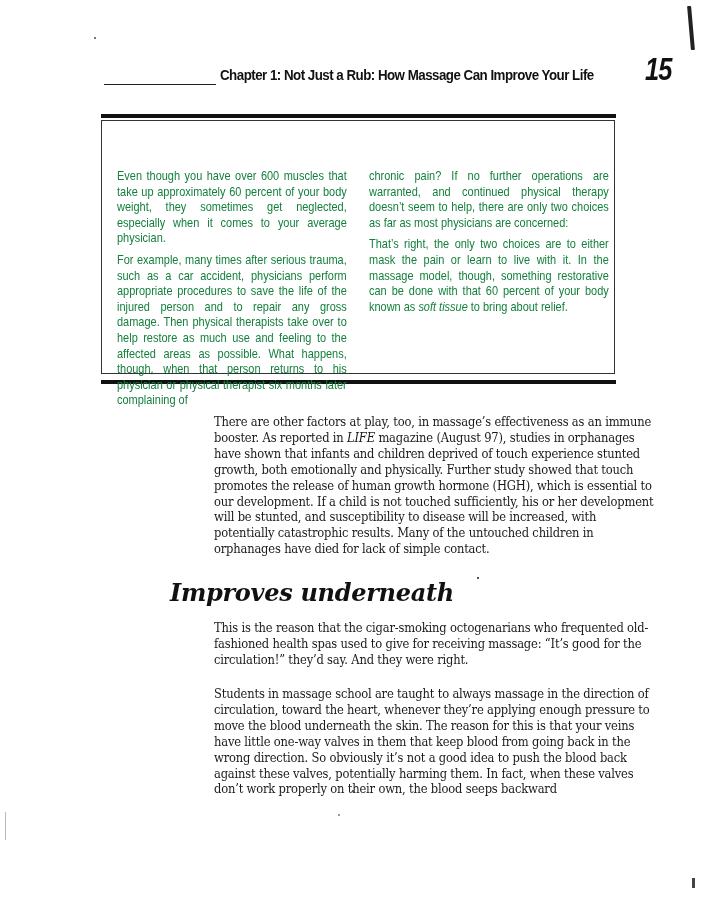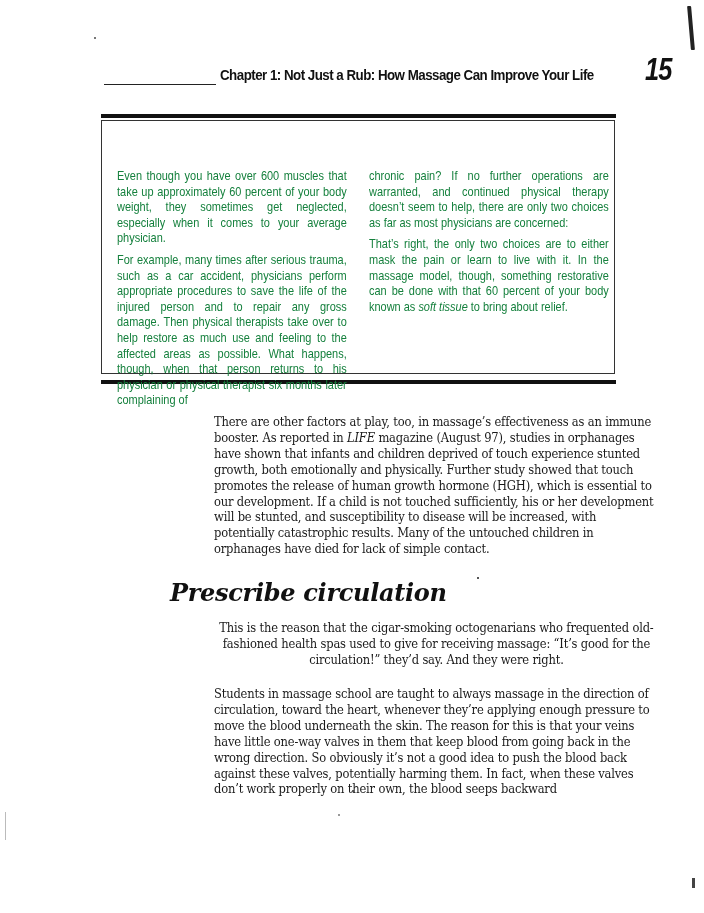--- a/index.html
+++ b/index.html
@@ -209,21 +209,21 @@
       position: absolute;
       left: 170px;
       top: 578px;
       font-family: "DejaVu Serif", serif;
       font-weight: bold;
       font-style: italic;
       font-size: 24px;
       letter-spacing: -0.3px;
       color: #111;
     }
-    .para-2 { top: 620px; text-align: center; }
+    .para-2 { top: 620px; }
     .para-3 { top: 686px; }
   </style>
 </head>
 <body>
 
 <div class="scan-mark-top"></div>
 <div class="scan-mark-left"></div>
 <div class="scan-mark-br"></div>
 <div class="dot1"></div>
 <div class="dot2"></div>
@@ -250,21 +250,21 @@
   <div class="sb-col sb-col-right">
     <p>chronic pain? If no further operations are warranted, and continued physical therapy doesn’t seem to help, there are only two choices as far as most physicians are concerned:</p>
     <p><span>That’s right, the only two choices are to either mask the pain or learn to live with it. In the massage model, though, something restorative can be done with that 60 percent of your body known as </span><em class="it">soft tissue</em><span> to bring about relief.</span></p>
   </div>
 </div>
 
 <div class="body-text para-1">
   <p><span>There are other factors at play, too, in massage’s effectiveness as an immune booster. As reported in </span><em class="it">LIFE</em><span> magazine (August 97), studies in orphanages have shown that infants and children deprived of touch experience stunted growth, both emotionally and physically. Further study showed that touch promotes the release of human growth hormone (HGH), which is essential to our development. If a child is not touched sufficiently, his or her development will be stunted, and susceptibility to disease will be increased, with potentially catastrophic results. Many of the untouched children in orphanages have died for lack of simple contact.</span></p>
 </div>
 
-<div class="section-heading">Prescribe circulation</div>
+<div class="section-heading">Improves underneath</div>
 
 <div class="body-text para-2">
   <p>This is the reason that the cigar-smoking octogenarians who frequented old-fashioned health spas used to give for receiving massage: “It’s good for the circulation!” they’d say. And they were right.</p>
 </div>
 
 <div class="body-text para-3">
   <p>Students in massage school are taught to always massage in the direction of circulation, toward the heart, whenever they’re applying enough pressure to move the blood underneath the skin. The reason for this is that your veins have little one-way valves in them that keep blood from going back in the wrong direction. So obviously it’s not a good idea to push the blood back against these valves, potentially harming them. In fact, when these valves don’t work properly on their own, the blood seeps backward</p>
 </div>
 
 </body></html>

